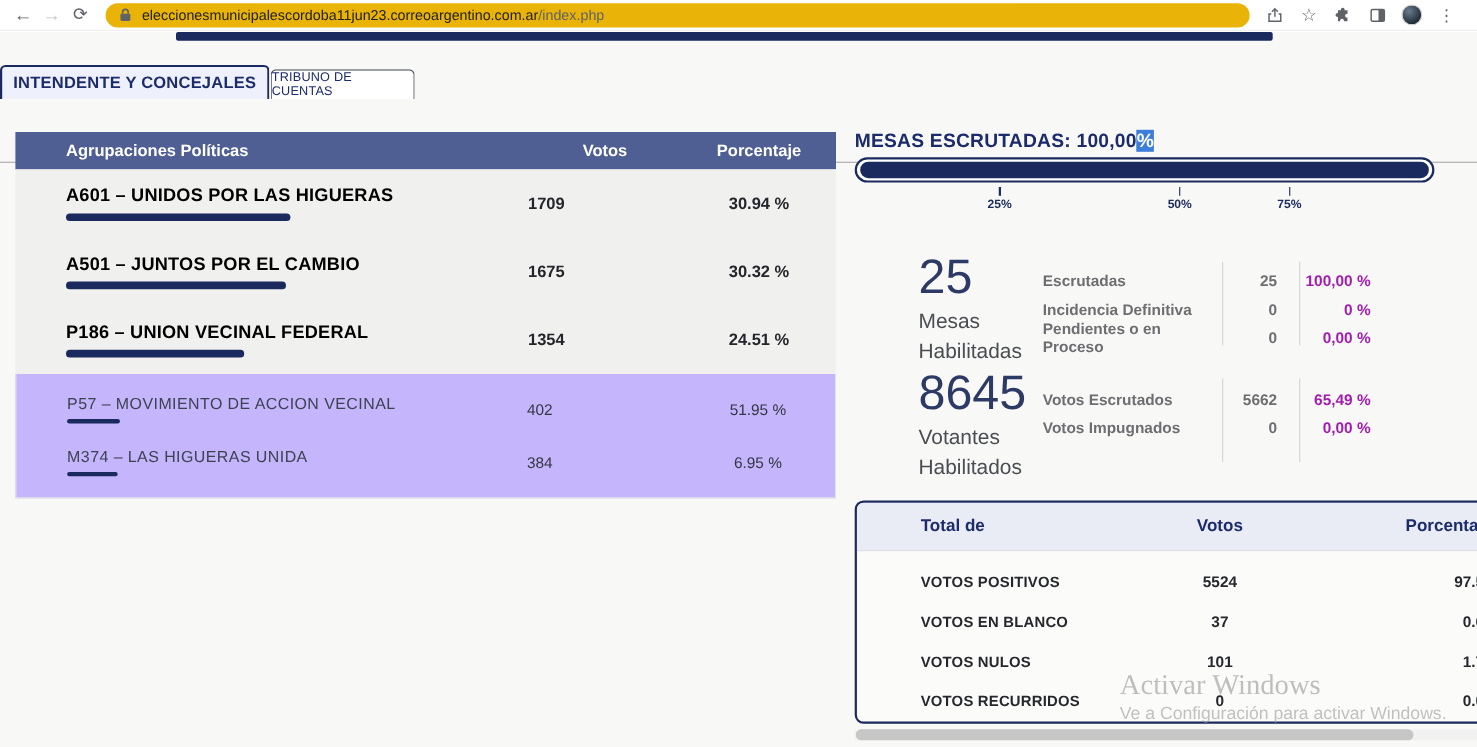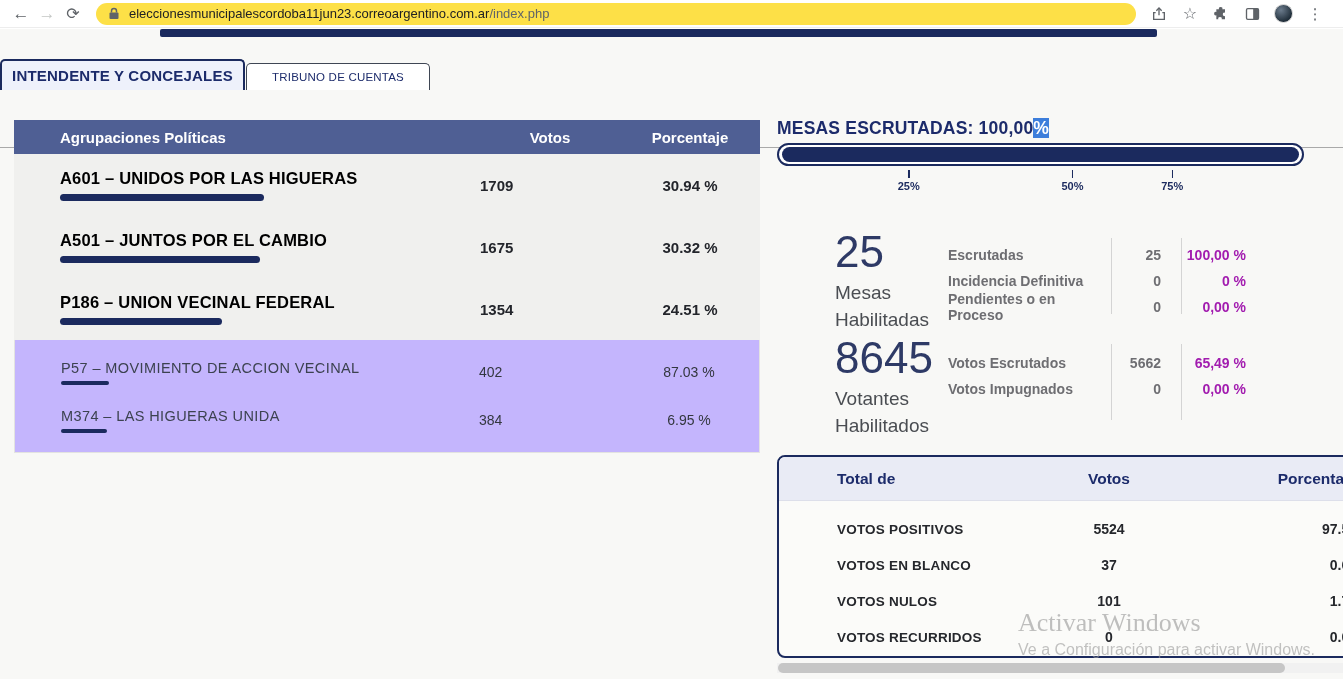--- a/index.html
+++ b/index.html
@@ -13,21 +13,21 @@
     position:absolute; left:0; top:0; width:1343px; height:28px;
     background:#ffffff; border-bottom:1px solid #ededed;
     display:flex; align-items:center; z-index:5;
   }
   .nav-btn { width:26px; text-align:center; font-size:17px; color:#5f6368; cursor:pointer; line-height:26px; }
   .nav-btn.back { margin-left:8px; }
   .nav-btn.disabled { color:#c4c7c5; }
   .nav-btn.reload { font-size:16px; }
   .urlbar {
     flex:0 0 auto; width:1040px; height:22px; margin-left:10px;
-    background:#fde047; border-radius:12px; display:flex; align-items:center; padding:0 12px;
+    background:#eab308; border-radius:12px; display:flex; align-items:center; padding:0 12px;
   }
   .urlbar svg { flex:0 0 auto; }
   .url-text { font-size:13px; color:#202124; margin-left:9px; white-space:nowrap; overflow:hidden; }
   .url-path { color:#5f6368; }
   .chrome-right { display:flex; align-items:center; margin-left:14px; gap:13px; }
   .cr-icon { width:18px; height:18px; display:flex; align-items:center; justify-content:center; color:#5f6368; cursor:pointer; }
   .star { font-size:16px; color:#5f6368; }
   .kebab { font-size:15px; color:#5f6368; letter-spacing:0; }
   .avatar { width:19px; height:19px; border-radius:50%; background:radial-gradient(circle at 35% 30%, #6b7b8c 0%, #22303c 70%); border:1px solid #d0d0d0; cursor:pointer; }
   
@@ -38,21 +38,21 @@
   .tab {
     position:absolute; display:flex; align-items:center; justify-content:center;
     cursor:pointer; background:#ffffff; color:#1c2b6b;
   }
   .tab.active {
     left:0; top:0; width:245px; height:31px;
     background:#eef1fb; border:2px solid #1b2a5e; border-bottom:none;
     border-radius:5px 5px 0 0; font-weight:bold; font-size:15px; letter-spacing:.2px; z-index:2;
   }
   .tab.inactive {
-    left:246px; top:4px; width:184px; height:27px;
+    left:246px; top:4px; width:131px; height:27px;
     border:1px solid #3f4654; border-bottom:none; border-radius:5px 5px 0 0; font-size:11.5px; letter-spacing:.2px;
   }
   
   .results { position:absolute; left:14px; top:120px; width:746px; }
   .results-header {
     height:34px; background:#4f5f94; color:#ffffff; display:flex; align-items:center;
     font-weight:bold; font-size:15px;
   }
   .col-name { flex:1 1 auto; padding-left:46px; }
   .col-votes { flex:0 0 140px; text-align:center; }
@@ -205,21 +205,21 @@
           <div class="party-pct">24.51 %</div>
         </div>
       </div>
     <div class="rows-plain" id="rows-plain">
         <div class="party-row">
           <div class="party-name-wrap">
             <div class="party-name">P57 – MOVIMIENTO DE ACCION VECINAL</div>
             <div class="party-bar" style="width: 48px;"></div>
           </div>
           <div class="party-votes">402</div>
-          <div class="party-pct">87.03 %</div>
+          <div class="party-pct">51.95 %</div>
         </div>
         <div class="party-row">
           <div class="party-name-wrap">
             <div class="party-name">M374 – LAS HIGUERAS UNIDA</div>
             <div class="party-bar" style="width: 46px;"></div>
           </div>
           <div class="party-votes">384</div>
           <div class="party-pct">6.95 %</div>
         </div>
       </div>

